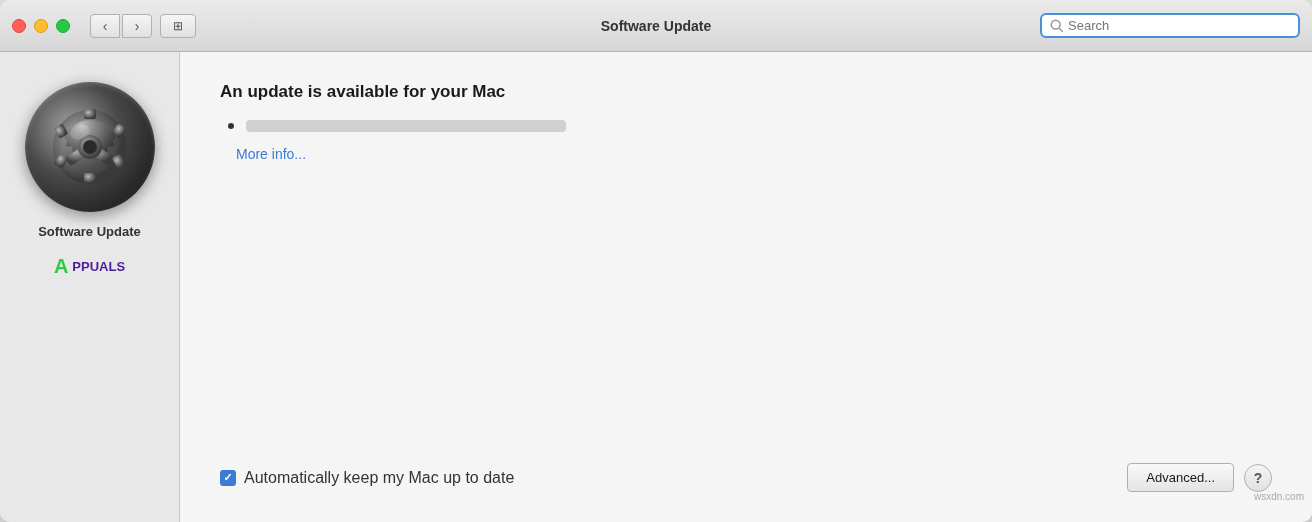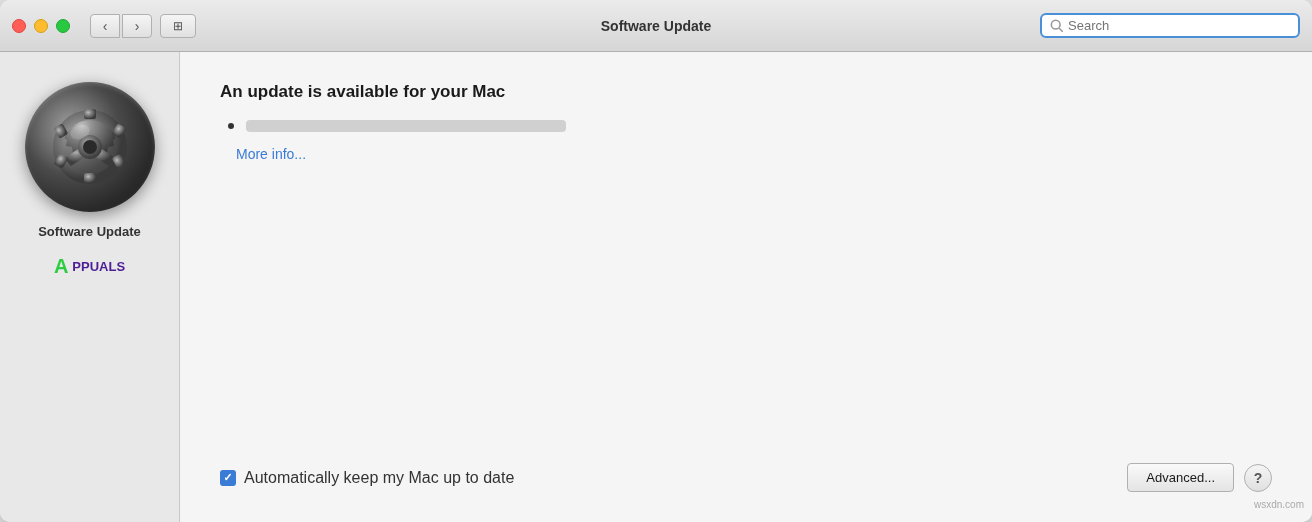--- a/index.html
+++ b/index.html
@@ -313,21 +313,21 @@
       justify-content: center;
       font-size: 14px;
       font-weight: 600;
       color: #555;
       cursor: pointer;
     }
 
     
     .watermark {
       position: absolute;
-      bottom: 12px;
+      bottom: 20px;
       right: 8px;
       font-size: 10px;
       color: #aaa;
       pointer-events: none;
     }
 
     
     .appuals-logo {
       display: flex;
       align-items: center;

